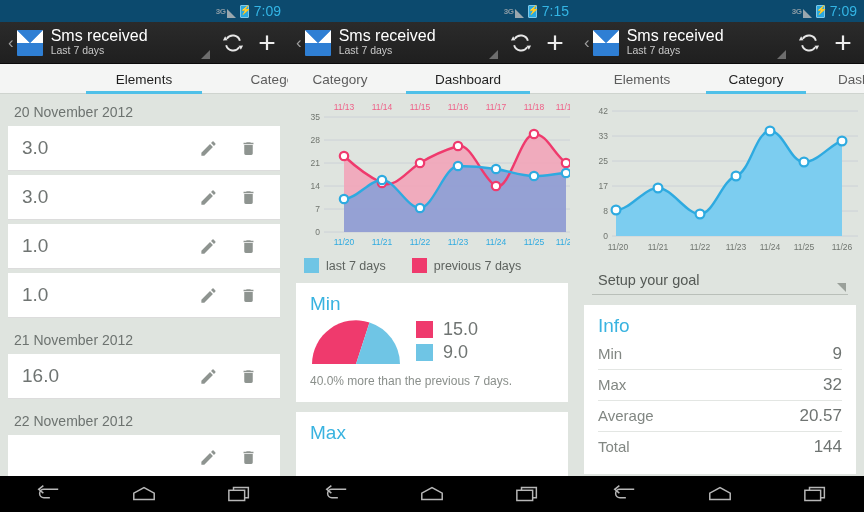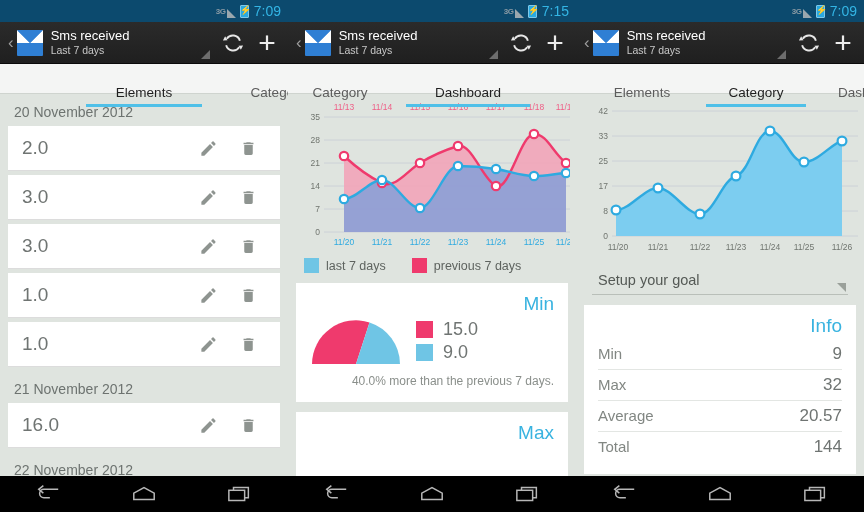--- a/index.html
+++ b/index.html
@@ -20,46 +20,46 @@
 
   
   .actionbar { height:42px; background:linear-gradient(#2b2b2b,#1f1f1f); display:flex; align-items:center; padding:0 4px; border-bottom:1px solid #0a0a0a; }
   .ab-back { color:#9e9e9e; font-size:17px; padding:0 3px 0 4px; line-height:1; }
   .ab-icon { width:26px; height:26px; background:#2f7fd4; margin-right:8px; position:relative; overflow:hidden; border-radius:1px; flex:0 0 auto;}
   .ab-icon:before { content:""; position:absolute; left:0; top:0; width:0; height:0;
       border-left:13px solid #ffffff; border-right:13px solid #ffffff; border-top:13px solid transparent;}
   .ab-icon:after { content:""; position:absolute; left:1px; top:1px; width:0; height:0;
       border-left:12px solid transparent; border-right:12px solid transparent; border-top:12px solid #2f7fd4;}
   .ab-titles { flex:1 1 auto; min-width:0; position:relative; }
-  .ab-title { color:#fff; font-size:13px; line-height:16px; white-space:nowrap; overflow:hidden; }
+  .ab-title { color:#fff; font-size:16px; line-height:16px; white-space:nowrap; overflow:hidden; }
   .ab-sub { color:#c8c8c8; font-size:10.5px; line-height:13px; white-space:nowrap; overflow:hidden;}
   .ab-spinner { width:0; height:0; border-right:9px solid #6d6d6d; border-top:9px solid transparent; margin-right:6px; align-self:flex-end; margin-bottom:4px;}
   .ab-btn { width:34px; height:42px; display:flex; align-items:center; justify-content:center; color:#e8e8e8; flex:0 0 auto;}
   .ab-refresh svg { display:block; }
   .ab-plus { font-size:30px; font-weight:300; line-height:1; color:#ececec; }
 
   
   .tabstrip { height:30px; background:#f4f5f4; position:relative; display:flex; align-items:center; border-bottom:1px solid #cfd4cf; }
-  .tab { position:absolute; top:13px; height:30px; display:flex; align-items:center; justify-content:center;
+  .tab { position:absolute; top:0; height:30px; display:flex; align-items:center; justify-content:center;
          font-size:13.5px; color:#5c5c5c; white-space:nowrap; }
   .tab.active { color:#1f1f1f; }
   .tab.active:after { content:""; position:absolute; left:6px; right:6px; bottom:0; height:3px; background:#4fc0e8; }
 
   
   .list { padding:0 8px; }
   .date-hdr { font-size:14px; color:#6d7370; padding:10px 6px 6px 6px; }
   .row { background:#fff; height:45px; display:flex; align-items:center; padding:0 12px 0 14px; margin-bottom:4px;
          border-bottom:1px solid #dcdcdc; }
   .row-val { flex:1 1 auto; font-size:19px; color:#6f7472; }
   .ico { width:40px; display:flex; justify-content:center; align-items:center; }
 
   
   .dash { padding:0 8px; }
   .chartcard { background:#dfe4df; padding:4px 2px 0 2px; }
-  .card { background:#fff; margin-top:10px; padding:10px 14px 12px 14px;text-align:right; }
+  .card { background:#fff; margin-top:10px; padding:10px 14px 12px 14px; }
   .card-title { font-size:19px; color:#39b3e0; font-weight:400; margin-bottom:2px; }
   .legend { display:flex; align-items:center; padding:6px 4px 0 8px; }
   .legend-item { display:flex; align-items:center; margin-right:26px; }
   .sw { width:15px; height:15px; margin-right:7px; }
   .legend-lbl { font-size:12.5px; color:#5e635f; }
 
   .minrow { display:flex; align-items:center; margin-top:2px; }
   .gauge { width:92px; height:46px; position:relative; flex:0 0 auto; margin-right:14px;}
   .gauge svg { display:block; }
   .minvals { }
@@ -120,33 +120,20 @@
       <div class="tab active" style="left:80px;width:128px;">
           <span>Elements</span>
         </div>
       <div class="tab" style="left:218px;width:120px;">
           <span>Category</span>
         </div>
     </div>
 
     <div class="list">
       <div class="date-hdr">20 November 2012</div>
-      <div class="row">
-        <span class="row-val">2.0</span>
-        <span class="ico">
-            <svg width="19" height="19" viewBox="0 0 24 24">
-              <path fill="#8e9490" d="M3 17.3V21h3.7L17.6 10.1l-3.7-3.7zM20.7 7c.4-.4.4-1 0-1.4l-2.3-2.3a1 1 0 0 0-1.4 0l-1.8 1.8 3.7 3.7z"></path>
-            </svg>
-          </span>
-        <span class="ico">
-            <svg width="17" height="19" viewBox="0 0 24 24">
-              <path fill="#8e9490" d="M6 19a2 2 0 0 0 2 2h8a2 2 0 0 0 2-2V7H6zM19 4h-3.5l-1-1h-5l-1 1H5v2h14z"></path>
-            </svg>
-          </span>
-      </div>
       <div class="row">
         <span class="row-val">3.0</span>
         <span class="ico">
             <svg width="19" height="19" viewBox="0 0 24 24">
               <path fill="#8e9490" d="M3 17.3V21h3.7L17.6 10.1l-3.7-3.7zM20.7 7c.4-.4.4-1 0-1.4l-2.3-2.3a1 1 0 0 0-1.4 0l-1.8 1.8 3.7 3.7z"></path>
             </svg>
           </span>
         <span class="ico">
             <svg width="17" height="19" viewBox="0 0 24 24">
               <path fill="#8e9490" d="M6 19a2 2 0 0 0 2 2h8a2 2 0 0 0 2-2V7H6zM19 4h-3.5l-1-1h-5l-1 1H5v2h14z"></path>

